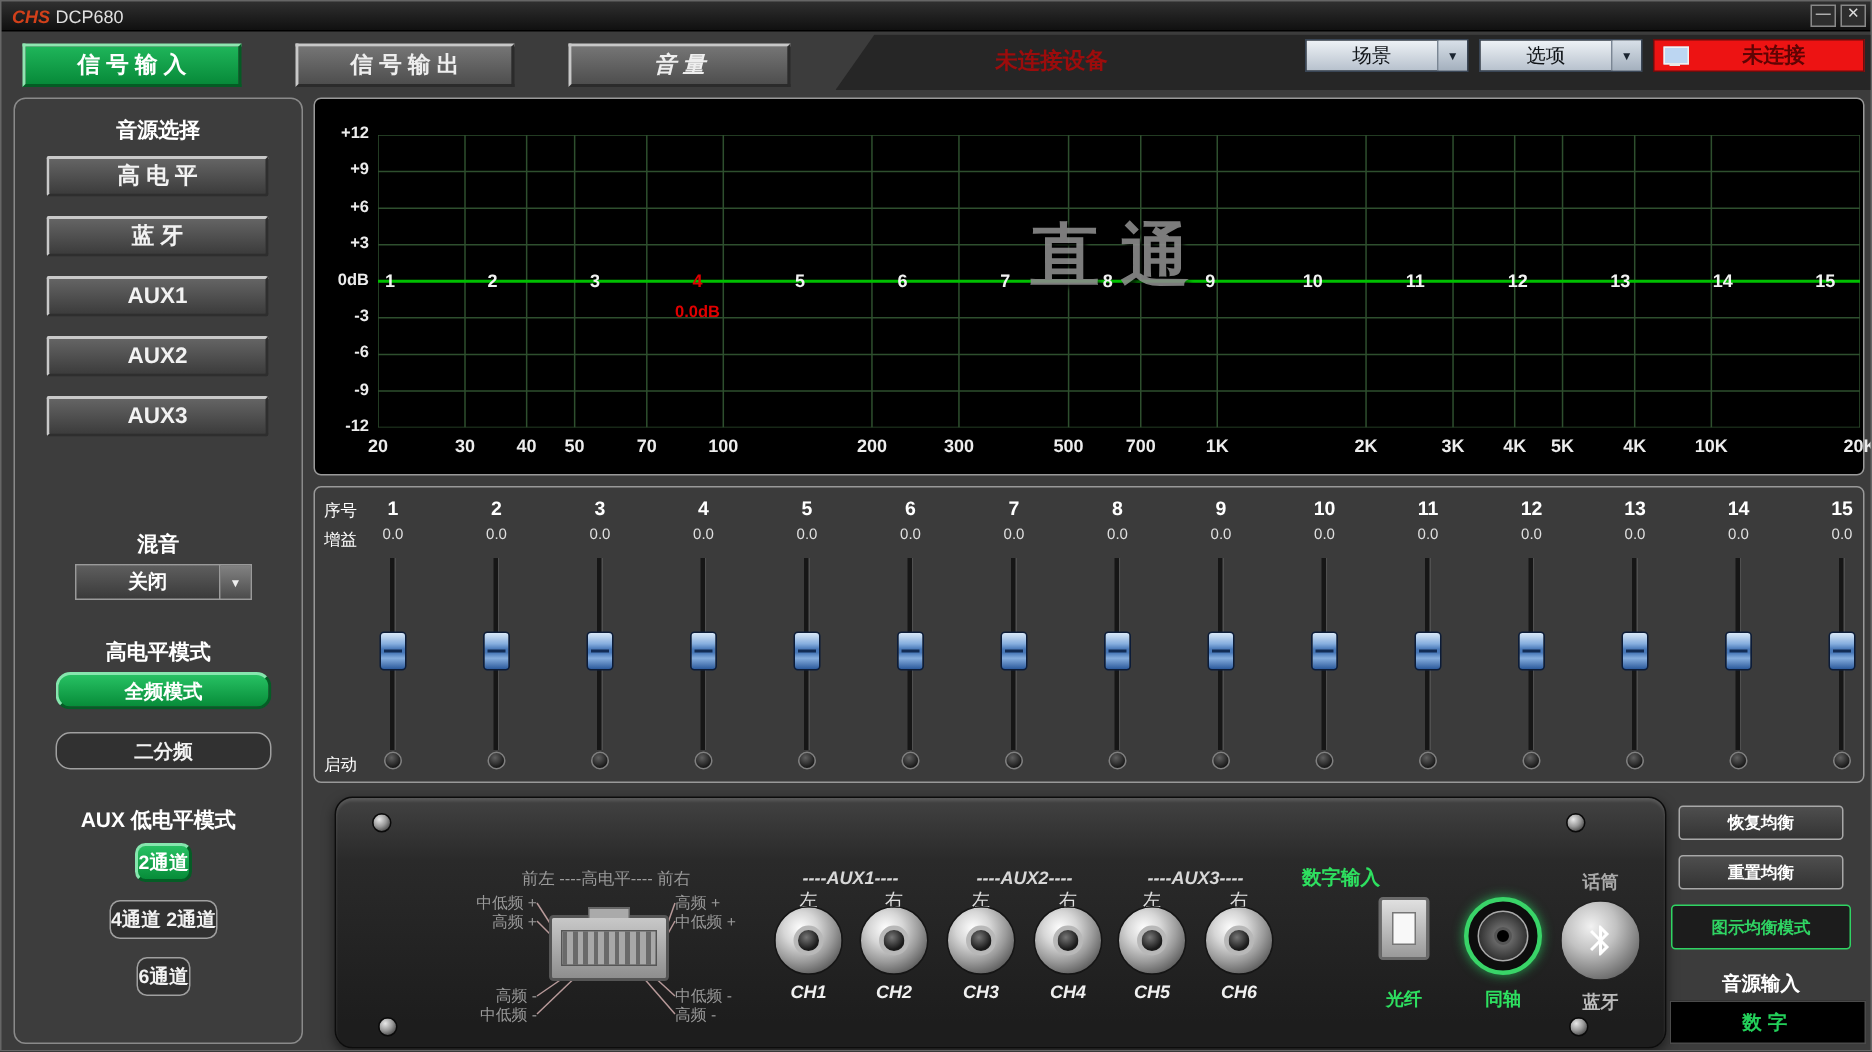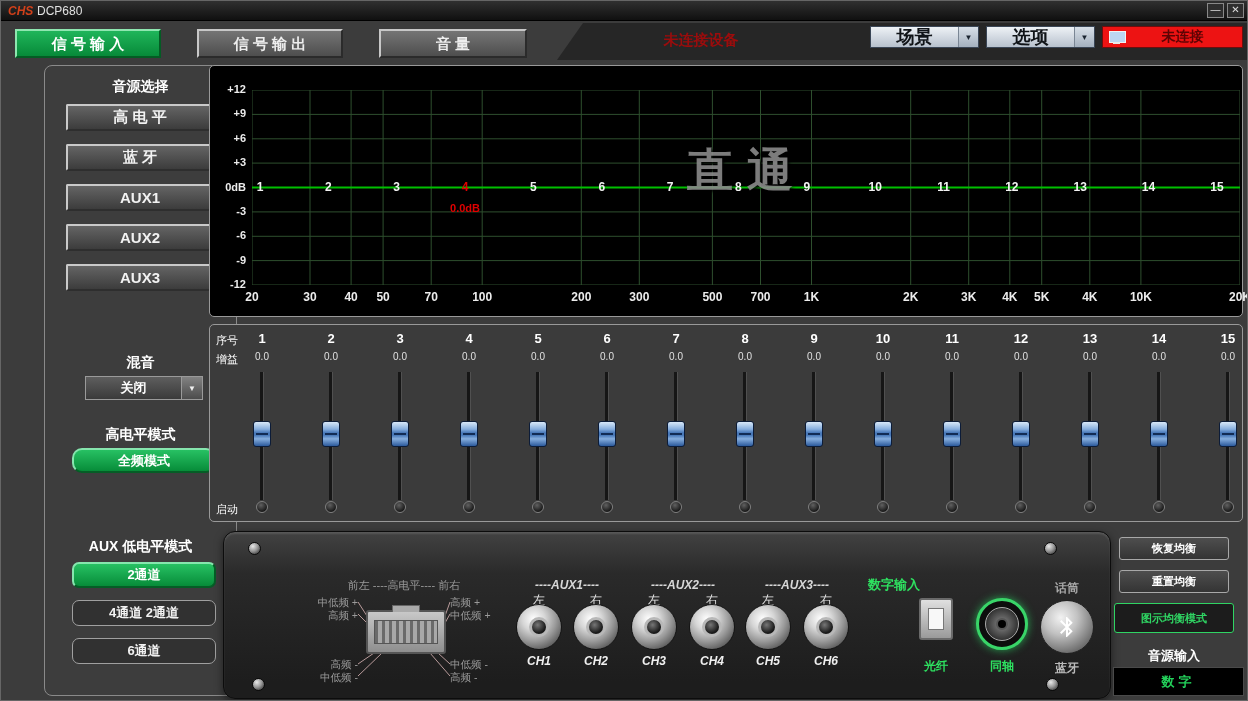--- a/index.html
+++ b/index.html
@@ -14,36 +14,36 @@
   .winbtn.min{right:23px;}
   .winbtn.close{right:3px;}
 
   
   .toolbar-band{position:absolute;left:556px;top:22px;width:692px;height:37px;background:#262626;clip-path:polygon(26px 0,100% 0,100% 100%,0 100%);}
   .tab{position:absolute;top:28px;height:29px;line-height:25px;text-align:center;font-size:15px;font-weight:bold;cursor:pointer;}
   .tab.gray{background:linear-gradient(#757575,#4e4e4e);border:2px solid;border-color:#c8c8c8 #2b2b2b #2b2b2b #c8c8c8;color:#eee;}
   .tab.active{background:linear-gradient(#1fb55a,#078a39);border:2px solid;border-color:#8ee6b0 #045c24 #045c24 #8ee6b0;color:#fff;}
   .status-msg{position:absolute;left:560px;top:30px;width:280px;text-align:center;color:#9c0c0c;font-size:15px;font-weight:bold;}
   .dropdown{position:absolute;top:25px;width:109px;height:22px;display:flex;align-items:stretch;background:linear-gradient(#eef2f6,#b7c1cd);border:1px solid #3a4656;cursor:pointer;}
-  .dropdown .lab{flex:1;display:flex;align-items:center;justify-content:center;font-size:18px;font-weight:bold;color:#101418;}
+  .dropdown .lab{flex:1;display:flex;align-items:center;justify-content:center;font-size:13px;font-weight:normal;color:#101418;}
   .dropdown .arr{width:20px;display:flex;align-items:center;justify-content:center;font-size:8px;color:#1a2430;background:linear-gradient(#d8e0e8,#a4b0be);border-left:1px solid #7a8694;}
   .dd-scene{left:869px;} .dd-options{left:985px;}
   .conn{position:absolute;left:1101px;top:25px;width:141px;height:22px;display:flex;align-items:center;gap:5px;padding:0 6px;background:#ed1313;border:1px solid #6d0d0d;}
   .pc-icon{position:relative;width:15px;height:13px;flex:0 0 auto;}
   .pc-icon::before{content:"";position:absolute;left:0;top:0;width:15px;height:10px;background:#bcd6f2;border:1px solid #f2f2f2;}
   .pc-icon::after{content:"";position:absolute;left:4px;bottom:0;width:7px;height:2px;background:#e8e8e8;}
   .conn-text{flex:1;text-align:center;color:#5e0404;font-size:14px;font-weight:bold;}
 
   
-  .sidebar{position:absolute;left:8px;top:64px;width:193px;height:631px;background:#3d3d3d;border:1px solid #8a8a8a;border-radius:8px;margin-left:35px;}
+  .sidebar{position:absolute;left:8px;top:64px;width:193px;height:631px;background:#3d3d3d;border:1px solid #8a8a8a;border-radius:8px;}
   .side-header{position:absolute;left:0;width:100%;text-align:center;color:#fff;font-size:14px;font-weight:bold;}
   .sh-source{top:12px;} .sh-mix{top:288px;} .sh-hl{top:360px;} .sh-aux{top:472px;}
   #sourceButtons{position:absolute;left:21px;top:38px;width:148px;display:flex;flex-direction:column;gap:13px;}
   #hlButtons{position:absolute;left:27px;top:382px;width:144px;display:flex;flex-direction:column;gap:15px;}
-  #auxModeButtons{position:absolute;left:27px;top:496px;width:144px;display:flex;flex-direction:column;gap:12px;}
+  #auxModeButtons{position:absolute;left:27px;top:496px;width:144px;display:flex;flex-direction:column;gap:12px;align-items:center;}
   .sbtn{display:flex;align-items:center;justify-content:center;font-weight:bold;cursor:pointer;}
   #sourceButtons .sbtn{height:27px;font-size:15px;}
   #hlButtons .sbtn{height:25px;font-size:13px;border-radius:10px;}
   #auxModeButtons .sbtn{height:26px;font-size:13px;}
   .green{background:linear-gradient(#27c163,#078c39);border:2px solid;border-color:#86e6ae #055d26 #055d26 #86e6ae;color:#fff;}
   .bevel{background:linear-gradient(#646464,#3c3c3c);border:2px solid;border-color:#c9c9c9 #2e2e2e #2e2e2e #c9c9c9;color:#f2f2f2;}
   .flat{background:#313131;border:1px solid #a0a0a0;color:#f2f2f2;}
   .sq{border-radius:2px;} .r4{border-radius:4px;} .r7{border-radius:7px;}
   .mix-dd{position:absolute;left:40px;top:310px;width:118px;height:24px;display:flex;cursor:pointer;}
   .mix-val{flex:1;display:flex;align-items:center;justify-content:center;background:linear-gradient(#5e5e5e,#3a3a3a);border:1px solid #9a9a9a;border-right:none;color:#fff;font-size:13px;font-weight:bold;}
@@ -132,21 +132,21 @@
     <span class="logo">CHS</span>
     <span class="title">DCP680</span>
     <div class="winbtn min">—</div>
     <div class="winbtn close">✕</div>
   </div>
 
   <div class="toolbar-band"></div>
   <div id="tabs">
       <div class="tab active" style="left: 14px; width: 146px;">信 号 输 入</div>
       <div class="tab gray" style="left: 196px; width: 146px;">信 号 输 出</div>
-      <div class="tab gray" style="left: 378px; width: 148px;">音 量</div>
+      <div class="tab gray" style="left: 378px; width: 148px; font-style: italic;">音 量</div>
     </div>
   <div class="status-msg">未连接设备</div>
   <div class="dropdown dd-scene">
     <span class="lab">场景</span>
     <span class="arr">▼</span>
   </div>
   <div class="dropdown dd-options">
     <span class="lab">选项</span>
     <span class="arr">▼</span>
   </div>
@@ -165,20 +165,21 @@
         <div class="sbtn bevel sq">AUX3</div>
       </div>
     <div class="side-header sh-mix">混音</div>
     <div class="mix-dd">
       <span class="mix-val">关闭</span>
       <span class="mix-arr">▼</span>
     </div>
     <div class="side-header sh-hl">高电平模式</div>
     <div id="hlButtons">
         <div class="sbtn green r4">全频模式</div>
+        <div class="sbtn flat r4">二分频</div>
       </div>
     <div class="side-header sh-aux">AUX 低电平模式</div>
     <div id="auxModeButtons">
         <div class="sbtn green r7">2通道</div>
         <div class="sbtn flat r7">4通道 2通道</div>
         <div class="sbtn flat r7">6通道</div>
       </div>
   </div>
 
   <div class="eq-panel">

